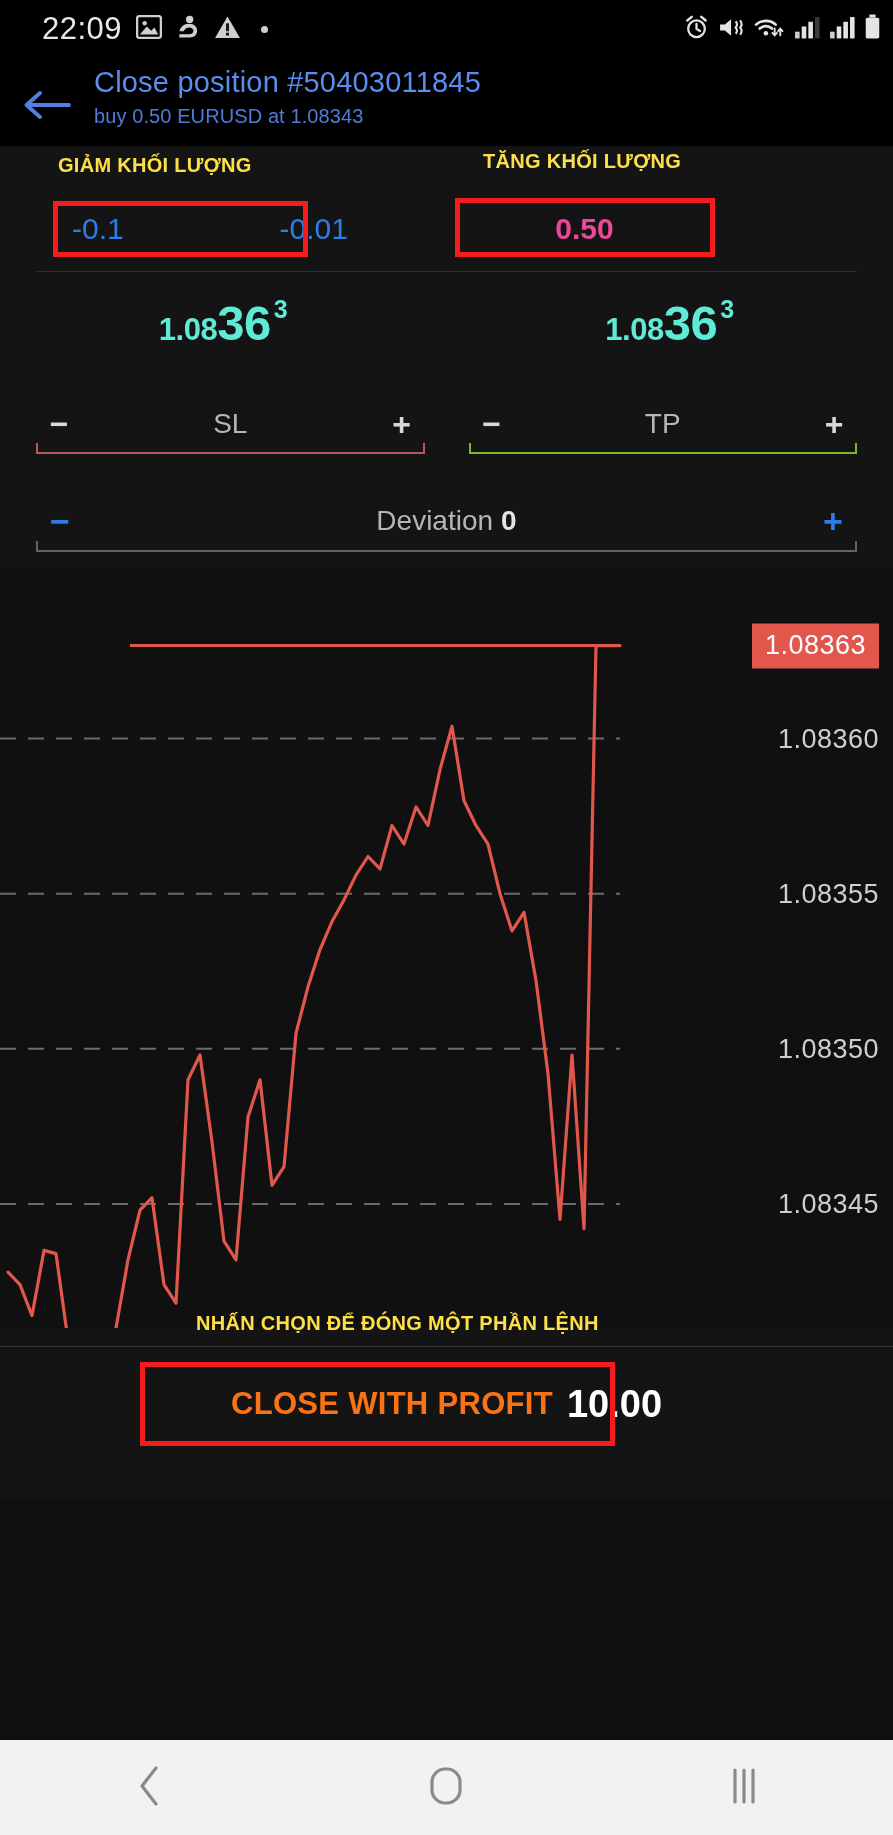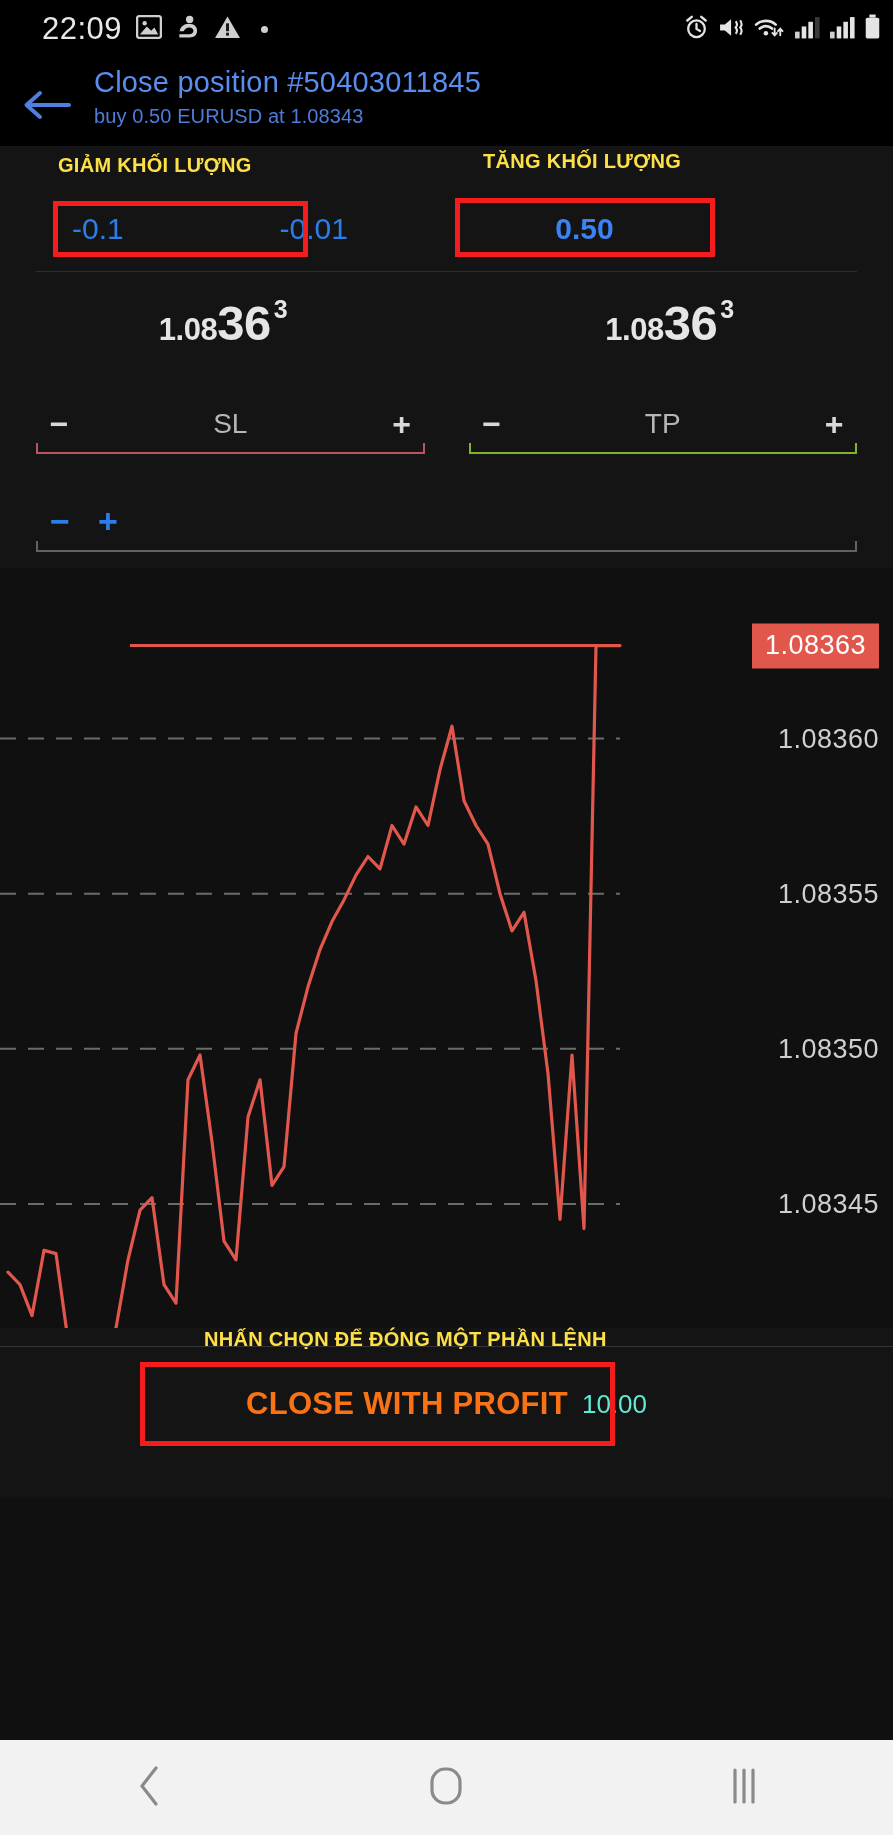--- a/index.html
+++ b/index.html
@@ -43,26 +43,26 @@
 
   
   .volrow {
     height:86px; display:flex; align-items:center; position:relative;
     padding:0 36px; border-bottom:1px solid #2e2e2e; margin:0 36px;
   }
   .vol-seg { display:flex; justify-content:space-between; }
   .vol-left { width:276px; }
   .vol-right { width:276px; }
   .vol-btn { color:#2b7de9; font-size:30px; font-weight:400; }
-  .vol-mid { flex:1; text-align:center; color:#3b82f6; font-size:30px; font-weight:bold; }
+  .vol-mid { flex:1; text-align:center; color:#ec4899; font-size:30px; font-weight:bold; }
 
   
   .pricerow { height:100px; display:flex; align-items:center; }
   .price-cell { flex:1; display:flex; justify-content:center; align-items:flex-start; }
-  .price { color:#e5e5e5; display:inline-flex; align-items:flex-start; line-height:1; }
+  .price { color:#5eead4; display:inline-flex; align-items:flex-start; line-height:1; }
   .p-small { font-size:31px; font-weight:bold; padding-top:17px; letter-spacing:-.5px;}
   .p-big { font-size:49px; font-weight:bold; padding-top:2px; letter-spacing:-.5px;}
   .p-sup { font-size:25px; font-weight:bold; padding-top:0px; padding-left:3px;}
 
   
   .sltp { display:flex; height:96px; padding:0 36px; gap:0; }
   .sltp-col { flex:1; position:relative; display:flex; align-items:center; padding-top:8px;}
   .sltp-col.left { margin-right:22px; }
   .sltp-col.right { margin-left:22px; }
   .sltp-minus, .sltp-plus { color:#d8d8d8; font-size:32px; font-weight:bold; width:46px; text-align:center;}
@@ -98,21 +98,21 @@
     letter-spacing:.5px;
   }
 
   
   .closezone { position:relative; height:170px; }
   .closebtn {
     position:absolute; left:140px; right:140px; top:38px; height:76px;
     background:#141414; display:flex; align-items:center; justify-content:center;
   }
   .closebtn .lbl { color:#f97316; font-size:31px; font-weight:bold; letter-spacing:.3px;}
-  .closebtn .val { color:#5eead4; font-size:26px; font-weight:normal; margin-left:14px;}
+  .closebtn .val { color:#ffffff; font-size:38px; font-weight:bold; margin-left:14px;}
   .sep-line { position:absolute; left:0; right:0; top:0; height:1px; background:#343434;}
 
   
   .navbar {
     position:absolute; bottom:0; left:0; right:0; height:95px;
     background:#f2f2f2; display:flex; align-items:center; justify-content:space-around;
   }
   .nav-item { width:200px; display:flex; align-items:center; justify-content:center;}
 </style>
 </head>
@@ -254,20 +254,23 @@
       <div class="sltp-col right">
         <span class="sltp-minus">−</span>
         <span class="sltp-label">TP</span>
         <span class="sltp-plus">+</span>
         <span class="underline u-green"></span>
       </div>
     </div>
 
     <div class="devrow">
       <span class="dev-minus">−</span>
+      <span class="dev-mid">
+        <span>Deviation</span><b>0</b>
+      </span>
       <span class="dev-plus">+</span>
       <span class="underline u-grey" style="left:36px; right:36px; bottom:16px;"></span>
     </div>
 
     <div class="chart">
       <svg id="chart-svg" width="893" height="760" viewBox="0 0 893 760">
         <g id="gridlines">
             <line x1="0" x2="620" y1="170.61224489835274" y2="170.61224489835274" stroke="#6b6b6b" stroke-width="2" stroke-dasharray="16 12"></line>
             <line x1="0" x2="620" y1="325.7142857142857" y2="325.7142857142857" stroke="#6b6b6b" stroke-width="2" stroke-dasharray="16 12"></line>
             <line x1="0" x2="620" y1="480.8163265309074" y2="480.8163265309074" stroke="#6b6b6b" stroke-width="2" stroke-dasharray="16 12"></line>
@@ -281,21 +284,21 @@
       <div id="axis-labels">
           <div class="axis-label" style="top: 170.612px;">1.08360</div>
           <div class="axis-label" style="top: 325.714px;">1.08355</div>
           <div class="axis-label" style="top: 480.816px;">1.08350</div>
           <div class="axis-label" style="top: 635.918px;">1.08345</div>
         </div>
       <div class="price-badge" id="price-badge" style="top: 77.551px;">1.08363</div>
     </div>
 
     <div class="closezone">
-      <div class="annot" style="left:204px; top:-16px;margin-top:16px;">NHẤN CHỌN ĐỂ ĐÓNG MỘT PHẦN LỆNH</div>
+      <div class="annot" style="left:196px; top:-16px;">NHẤN CHỌN ĐỂ ĐÓNG MỘT PHẦN LỆNH</div>
       <div class="sep-line" style="top:18px;"></div>
       <div class="closebtn">
         <span class="lbl">CLOSE WITH PROFIT</span>
         <span class="val">10.00</span>
       </div>
       <div class="redbox" style="left:140px; top:34px; width:475px; height:84px;"></div>
     </div>
 
   </div>
 

